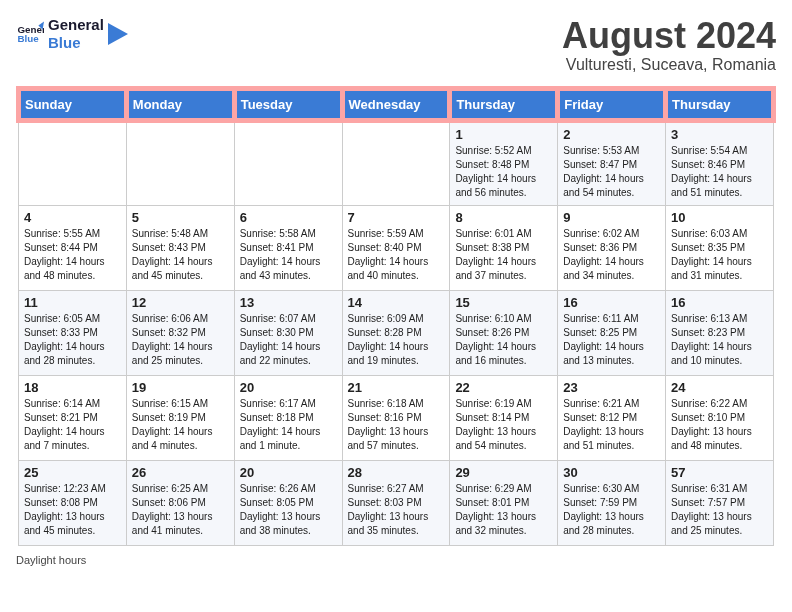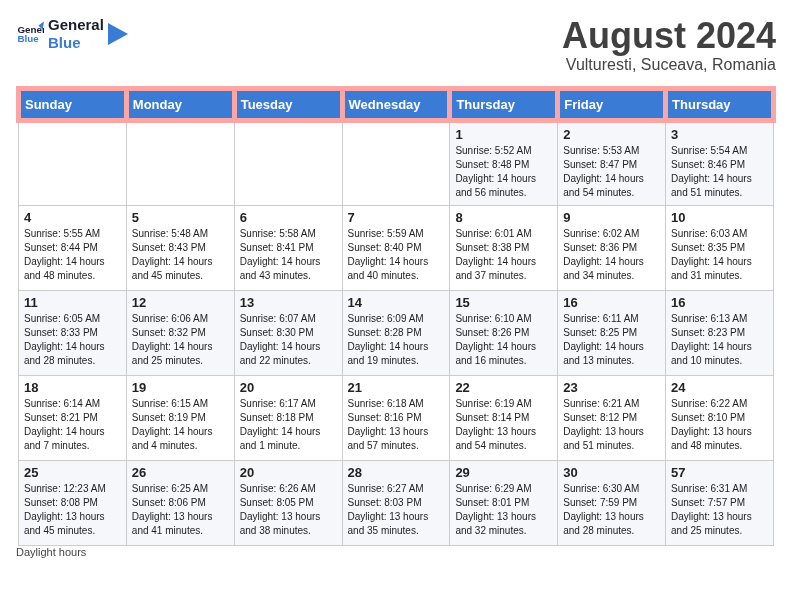--- a/index.html
+++ b/index.html
@@ -71,20 +71,21 @@
     }
     .cell-text {
       font-size: 10px;
       line-height: 1.4;
       color: #222;
     }
     .empty-cell {
       background: #fff !important;
     }
     .footer {
+      margin-top: 8px;
       font-size: 11px;
       color: #444;
     }
   </style>
 </head>
 <body>
 
 <div class="header">
   <div class="logo">
     <svg class="logo-icon" viewBox="0 0 40 40" xmlns="http://www.w3.org/2000/svg">

